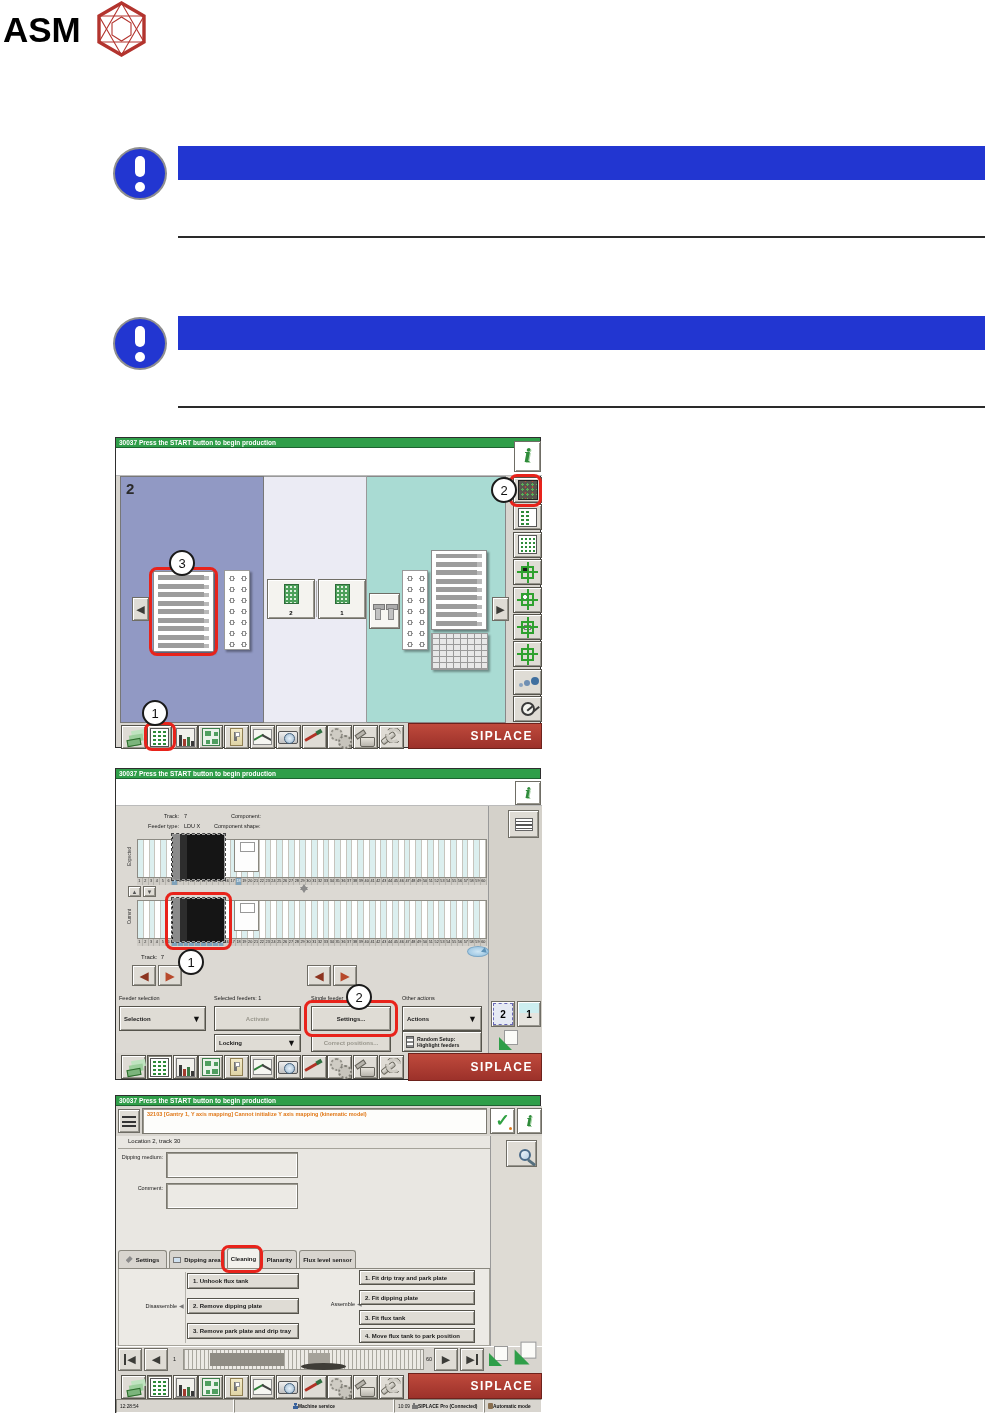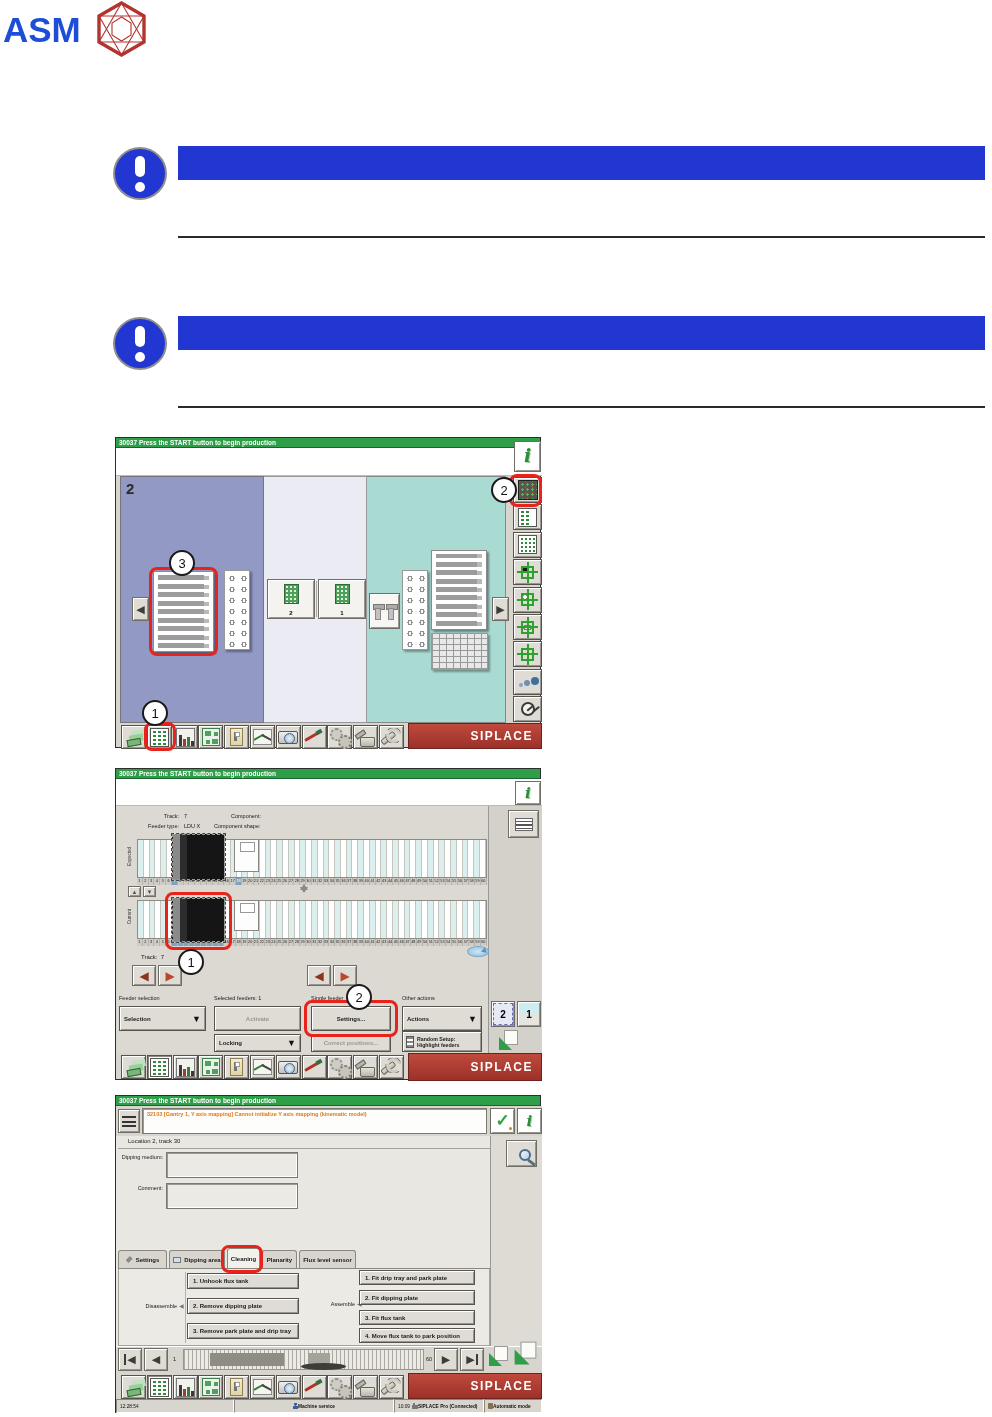--- a/index.html
+++ b/index.html
@@ -122,21 +122,21 @@
 
 .notice-ic{position:absolute;width:54px;height:53px;border-radius:50%;background:#2236d1;border:2px solid #8f8f8f}
 .notice-ic::before{content:"";position:absolute;left:50%;top:7px;transform:translateX(-50%);width:10px;height:21px;background:#fff;border-radius:5px}
 .notice-ic::after{content:"";position:absolute;left:50%;bottom:6px;transform:translateX(-50%);width:10px;height:10px;background:#fff;border-radius:50%}
 .notice-bar{position:absolute;background:#2236d1}
 .notice-line{position:absolute;height:2px;background:#2a2a2a}
 </style>
 </head>
 <body>
 
-<div class="abs" style="left:3px;top:10px;width:80px;height:40px;font-size:35px;font-weight:bold;color:#1d4ed8;letter-spacing:0px">ASM</div>
+<div class="abs" style="left:3px;top:10px;width:80px;height:40px;font-size:35px;font-weight:bold;color:#000000;letter-spacing:0px">ASM</div>
 <svg class="abs" style="left:94px;top:1px" width="55" height="56" viewBox="0 0 55 56">
   <g stroke="#b3342e" fill="none">
     <polygon points="27.5,2 5,15 5,41 27.5,54 50,41 50,15" stroke-width="3.4"></polygon>
     <polygon points="27.5,2 5,41 50,41" stroke-width="1.1"></polygon>
     <polygon points="5,15 50,15 27.5,54" stroke-width="1.1"></polygon>
     <polygon points="27.5,16 18,22 18,34 27.5,40 37,34 37,22" stroke-width="1.1"></polygon>
   </g>
 </svg>
 
 <div>

